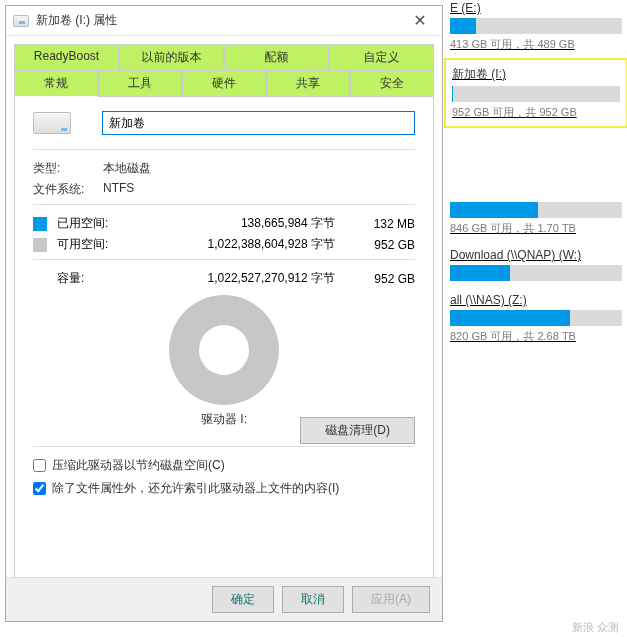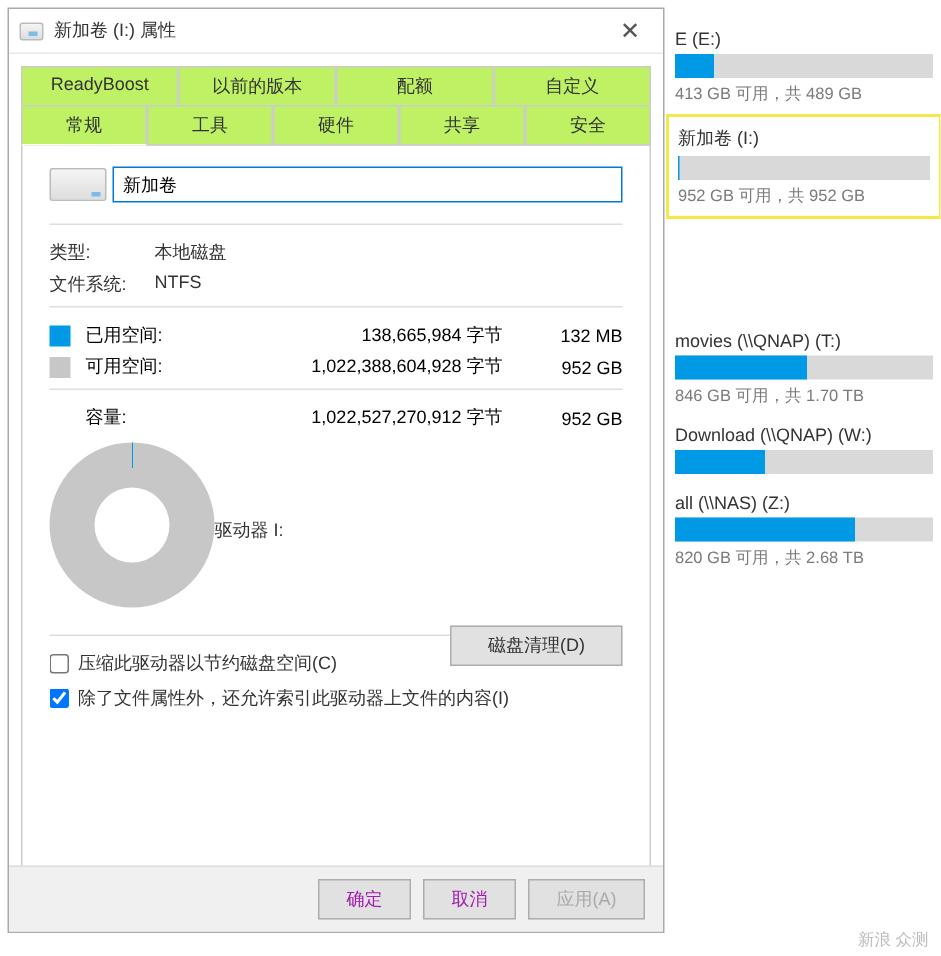--- a/index.html
+++ b/index.html
@@ -10,53 +10,53 @@
 .titlebar .icon { width: 18px; height: 18px; margin: 0 6px; display:flex;align-items:center;justify-content:center; }
 .titlebar .title { flex: 1; color: #333; }
 .titlebar .close { width: 44px; height: 30px; display: flex; align-items: center; justify-content: center; color: #555; font-size:16px; }
 
 .tabs-area { padding: 8px 8px 0 8px; }
 .tab-row { display: flex; }
 .tab { flex:1; text-align: center; padding: 4px 0; border: 1px solid #ccc; background: #bef264; color:#333; position:relative; margin-bottom:-1px;}
 .tab.active { border-bottom: 1px solid #fff; z-index:2; }
 .tab-content { border: 1px solid #ccc; padding: 14px 18px 10px 18px; height: 500px; position:relative; }
 
-.drive-header { display:flex; align-items:center; gap:4px; margin-bottom:14px;}
+.drive-header { display:flex; align-items:center; gap:31px; margin-bottom:14px;}
 .drive-icon { width:38px; height:22px; background: linear-gradient(#f5f5f5,#ddd); border:1px solid #bbb; border-radius:2px; position:relative; }
 .drive-icon::after{content:"";position:absolute;bottom:2px;right:3px;width:6px;height:3px;background:#7bbde8;}
 .name-input { flex:1; padding:4px 6px; border:1px solid #0078d7; outline:none; font-size:12px; }
 
 .hr { height:1px; background:#ddd; margin: 6px 0 10px 0; }
 
 .kv { display:flex; margin: 4px 0; color:#333;}
 .kv .k { width:70px; }
 .kv .v { }
 
 .space-rows { margin-top:2px; }
 .srow { display:flex; align-items:center; margin:4px 0; }
 .swatch { width:14px; height:14px; margin-right:10px; }
 .srow .lbl { width:72px; }
 .srow .bytes { flex:1; text-align:right; padding-right:20px;}
 .srow .hr-val { width:60px; text-align:right; }
 
-.pie-wrap{display:flex;flex-direction:row;align-items:center;margin:8px 0 4px 0;position:relative;text-align:right;}
+.pie-wrap{display:flex;flex-direction:column;align-items:center;margin:8px 0 4px 0;position:relative;text-align:right;}
 .pie { width:110px; height:110px; border-radius:50%; background: conic-gradient(#0099e5 0deg 0.5deg, #c7c7c7 0.5deg 360deg); position:relative;}
 .pie::after{content:"";position:absolute;inset:30px;background:#fff;border-radius:50%;}
 .drive-letter{margin-top:6px;color:#333;}
 .clean-btn{position:absolute;right:18px;top:320px;padding:4px 24px;border:1px solid #adadad;background:#e1e1e1;color:#333;}
 
 .chk { display:flex; align-items:center; gap:6px; margin:6px 0; color:#333;}
 .chk input{width:13px;height:13px;}
 
 .dlg-buttons{position:absolute;left:0;right:0;bottom:0;height:44px;border-top:1px solid #ddd;display:flex;align-items:center;justify-content:flex-end;gap:8px;padding:0 12px;background:#f0f0f0;}
-.dlg-buttons button{padding:4px 18px;border:1px solid #adadad;background:#e1e1e1;color:#a21caf;}
+.dlg-buttons button{padding:4px 18px;border:1px solid #adadad;background:#e1e1e1;color:#0f766e;}
 .dlg-buttons button.disabled{color:#aaa;}
 
 
-.rpane{position:absolute;left:450px;top:19px;right:5px;}
+.rpane{position:absolute;left:450px;top:1px;right:5px;text-decoration:underline;}
 .ditem{margin-bottom:12px;}
 .ditem .dname{color:#333;margin-bottom:3px;font-size:12px;}
 .dbar{height:16px;background:#d9d9d9;position:relative;margin-bottom:3px;}
 .dbar .fill{position:absolute;left:0;top:0;bottom:0;background:#0099e5;}
 .dinfo{color:#7a7a7a;font-size:11px;}
 .highlight{outline:2px solid #f5e94a;outline-offset:4px;padding:2px;}
 
 .watermark{position:absolute;right:8px;bottom:4px;color:#bbb;font-size:11px;text-align:center;line-height:1.1;}
 </style>
 </head>
@@ -160,21 +160,20 @@
       <div class="dinfo">413 GB 可用，共 489 GB</div>
     </div>
     <div class="ditem highlight">
       <div class="dname">新加卷 (I:)</div>
       <div class="dbar">
         <div class="fill" style="width: 0.1%;"></div>
       </div>
       <div class="dinfo">952 GB 可用，共 952 GB</div>
     </div>
     <div class="ditem" style="margin-top: 80px;">
-      <div class="dname">movies (\\QNAP) (T:)</div>
       <div class="dbar">
         <div class="fill" style="width: 51%;"></div>
       </div>
       <div class="dinfo">846 GB 可用，共 1.70 TB</div>
     </div>
     <div class="ditem">
       <div class="dname">Download (\\QNAP) (W:)</div>
       <div class="dbar">
         <div class="fill" style="width: 35%;"></div>
       </div>

